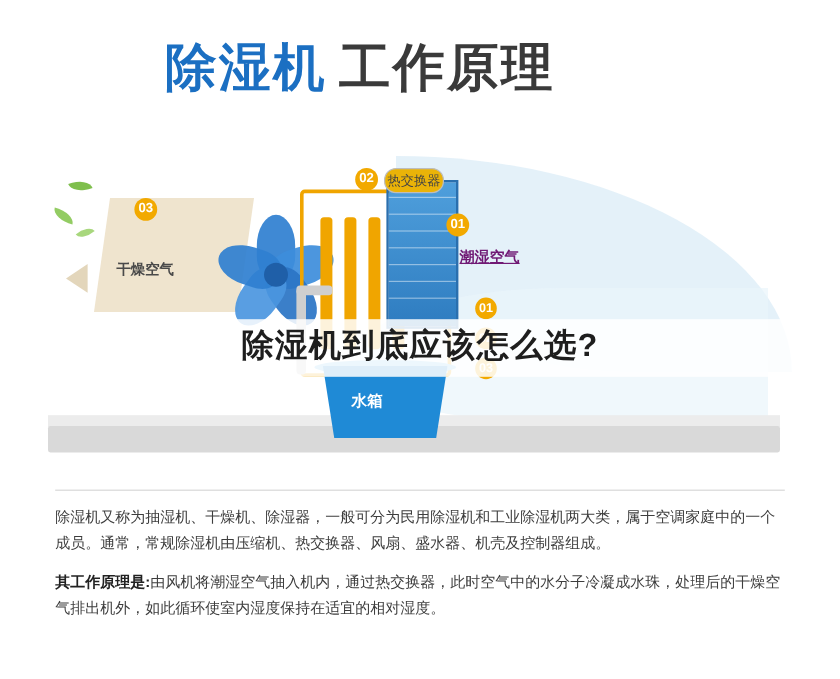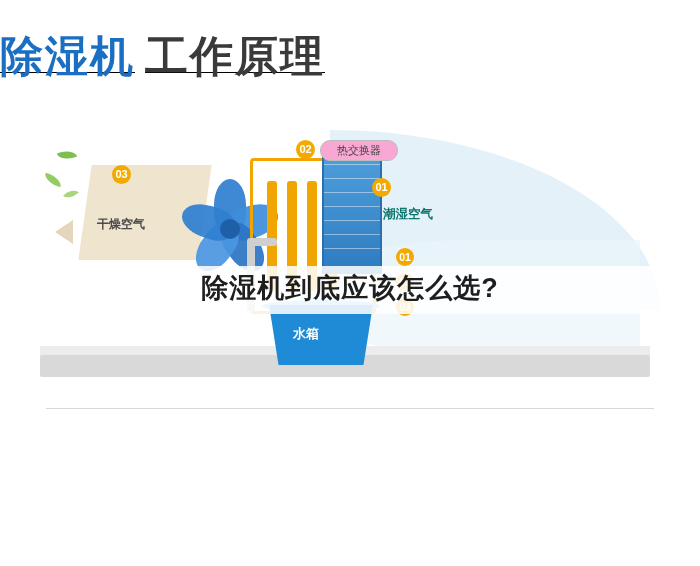--- a/index.html
+++ b/index.html
@@ -19,23 +19,22 @@
     height: 566px;
     background: #ffffff;
   }
 
   
   .title-bar {
     position: absolute;
     top: 28px;
     left: 0;
     width: 600px;
-    text-align: left;
+    text-align: center;
     white-space: nowrap;
-    text-decoration: underline;
   }
   .title-blue {
     font-family: "Liberation Sans", sans-serif;
     font-size: 43px;
     font-weight: bold;
     color: #1b6fc2;
     letter-spacing: 2px;
   }
   .title-dark {
     font-family: "Liberation Sans", sans-serif;
@@ -241,26 +240,26 @@
     height: 8px;
     background: #cfcfcf;
     border-radius: 3px;
   }
 
   
   .bubble {
     position: absolute;
     left: 320px;
     top: 20px;
-    background: #f9a8d4;
+    background: #eab308;
     border: 1px solid #bdbdbd;
     border-radius: 10px;
     font-size: 11px;
     color: #444;
-    padding: 2px 16px;
+    padding: 2px 2px;
     white-space: nowrap;
   }
 
   
   .badge {
     position: absolute;
     width: 19px;
     height: 19px;
     border-radius: 50%;
     background: #f2a900;
@@ -274,21 +273,22 @@
   .badge.b-02 { left: 296px; top: 20px; }
   .badge.b-03 { left: 112px; top: 45px; }
 
   
   .humid-label {
     position: absolute;
     left: 383px;
     top: 86px;
     font-size: 12.5px;
     font-weight: bold;
-    color: #0f766e;
+    color: #701a75;
+    text-decoration: underline;
   }
 
   
   .arrow-left {
     position: absolute;
     left: 55px;
     top: 100px;
     width: 0; height: 0;
     border-top: 12px solid transparent;
     border-bottom: 12px solid transparent;
@@ -451,14 +451,18 @@
     <div class="legend-row">
       <div class="legend-badge">03</div>
     </div>
   </div>
 
   <div class="overlay-band"></div>
   <div class="overlay-text">除湿机到底应该怎么选?</div>
 
   <div class="divider"></div>
 
+  <div class="body">
+    <p class="para">除湿机又称为抽湿机、干燥机、除湿器，一般可分为民用除湿机和工业除湿机两大类，属于空调家庭中的一个成员。通常，常规除湿机由压缩机、热交换器、风扇、盛水器、机壳及控制器组成。</p>
+    <p class="para p2"><span class="lead">其工作原理是:</span><span>由风机将潮湿空气抽入机内，通过热交换器，此时空气中的水分子冷凝成水珠，处理后的干燥空气排出机外，如此循环使室内湿度保持在适宜的相对湿度。</span></p>
+  </div>
 
 </div>
 
 </body></html>

